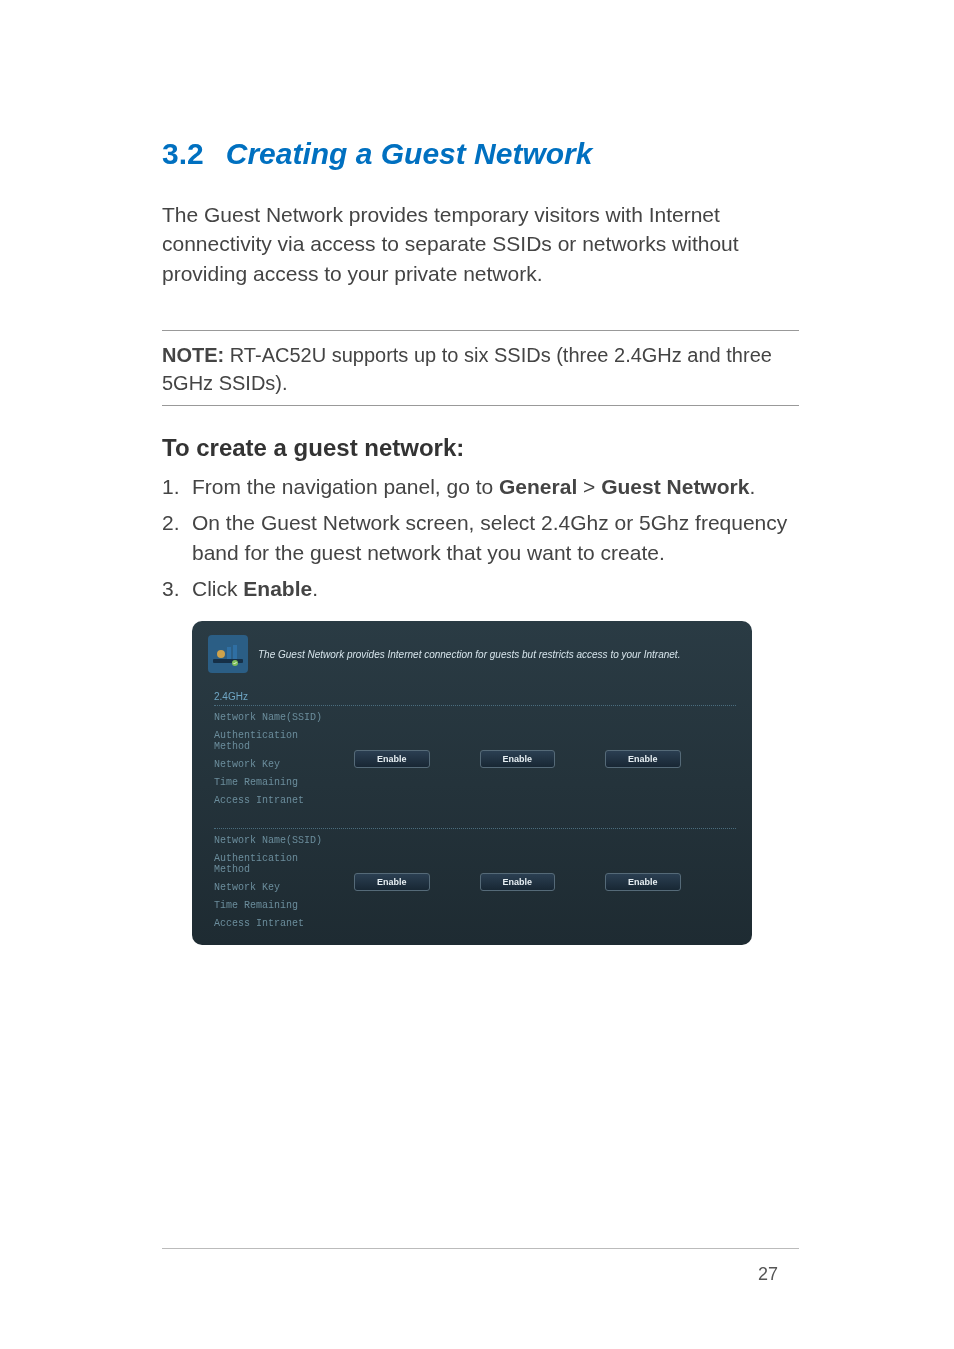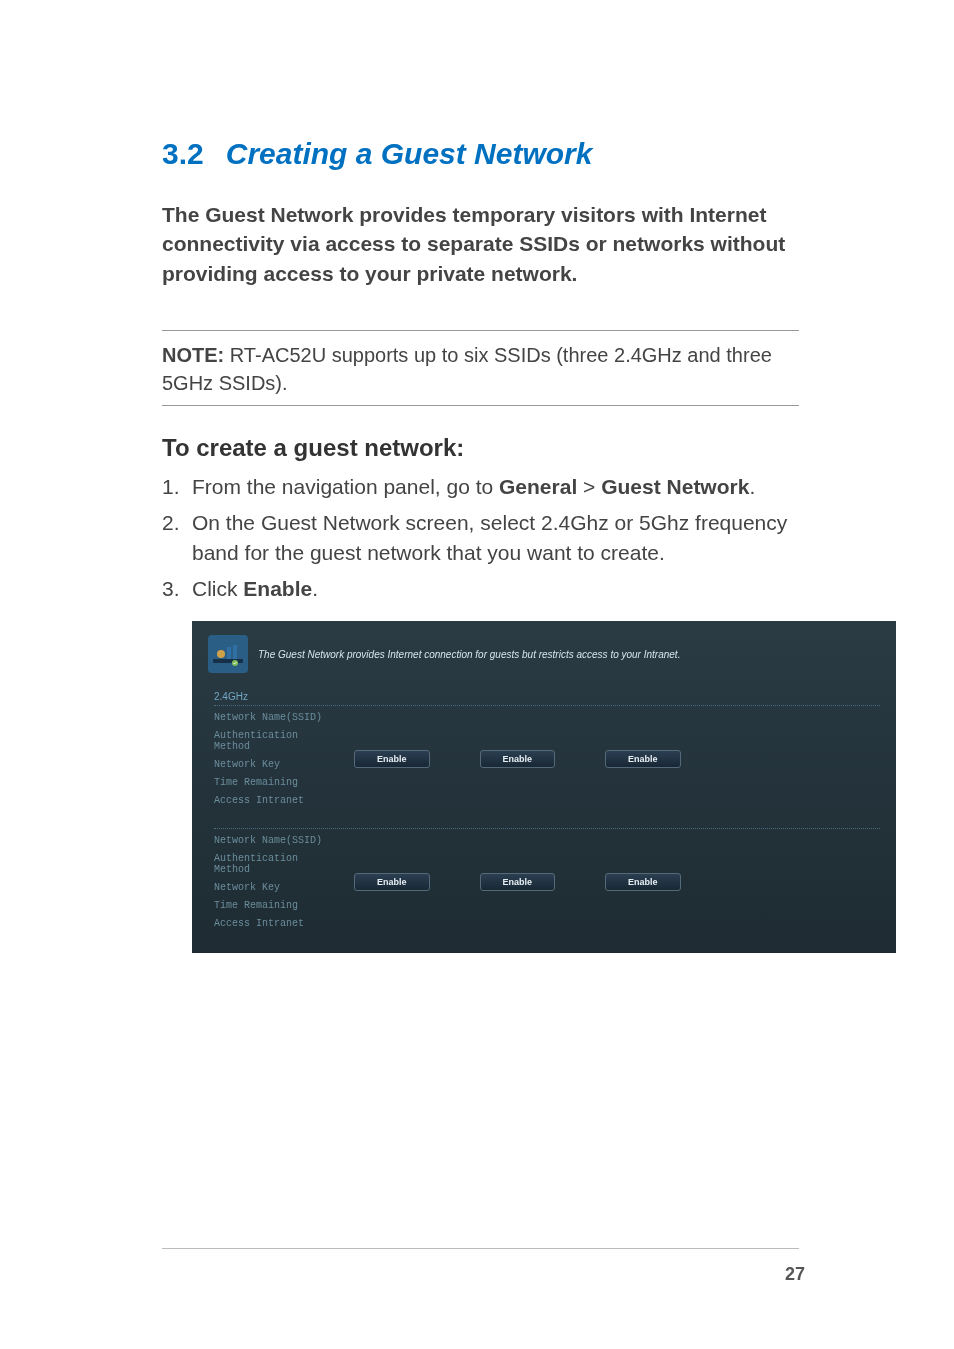--- a/index.html
+++ b/index.html
@@ -30,21 +30,20 @@
       color: #0070c0;
       font-size: 30px;
       font-weight: 700;
       font-style: italic;
     }
     .intro {
       font-size: 21px;
       line-height: 1.4;
       color: #444;
       margin-bottom: 42px;
-      font-weight: bold;
     }
     .note-box {
       border-top: 1px solid #999;
       border-bottom: 1px solid #999;
       padding: 10px 0 8px;
       font-size: 20px;
       line-height: 1.4;
       color: #444;
       margin-bottom: 28px;
     }
@@ -72,24 +71,24 @@
       content: counter(step) ".";
       position: absolute;
       left: 0;
       top: 0;
     }
     .bold { font-weight: 700; }
     
     .shot {
       margin-top: 18px;
       margin-left: 30px;
-      width: 704px;
+      width: 560px;
       background: linear-gradient(#2a3b44, #1e2b32);
-      border-radius: 0;
-      padding: 14px 16px 24px;
+      border-radius: 10px;
+      padding: 14px 16px 16px;
       color: #7aa7b9;
       font-size: 10px;
     }
     .shot-header {
       display: flex;
       align-items: center;
       gap: 10px;
       margin-bottom: 14px;
     }
     .shot-icon {
@@ -149,24 +148,23 @@
       border-radius: 3px;
       color: #e6eef2;
       font-weight: 700;
       font-size: 9px;
       padding: 3px 22px;
       white-space: nowrap;
     }
     .page-num {
       position: absolute;
       bottom: 64px;
-      right: 149px;
+      right: 176px;
       font-size: 18px;
       color: #555;
-      font-weight: bold;
     }
     .footer-line {
       position: absolute;
       left: 162px;
       right: 155px;
       bottom: 100px;
       border-top: 1px solid #bbb;
     }
   </style>
 </head>

